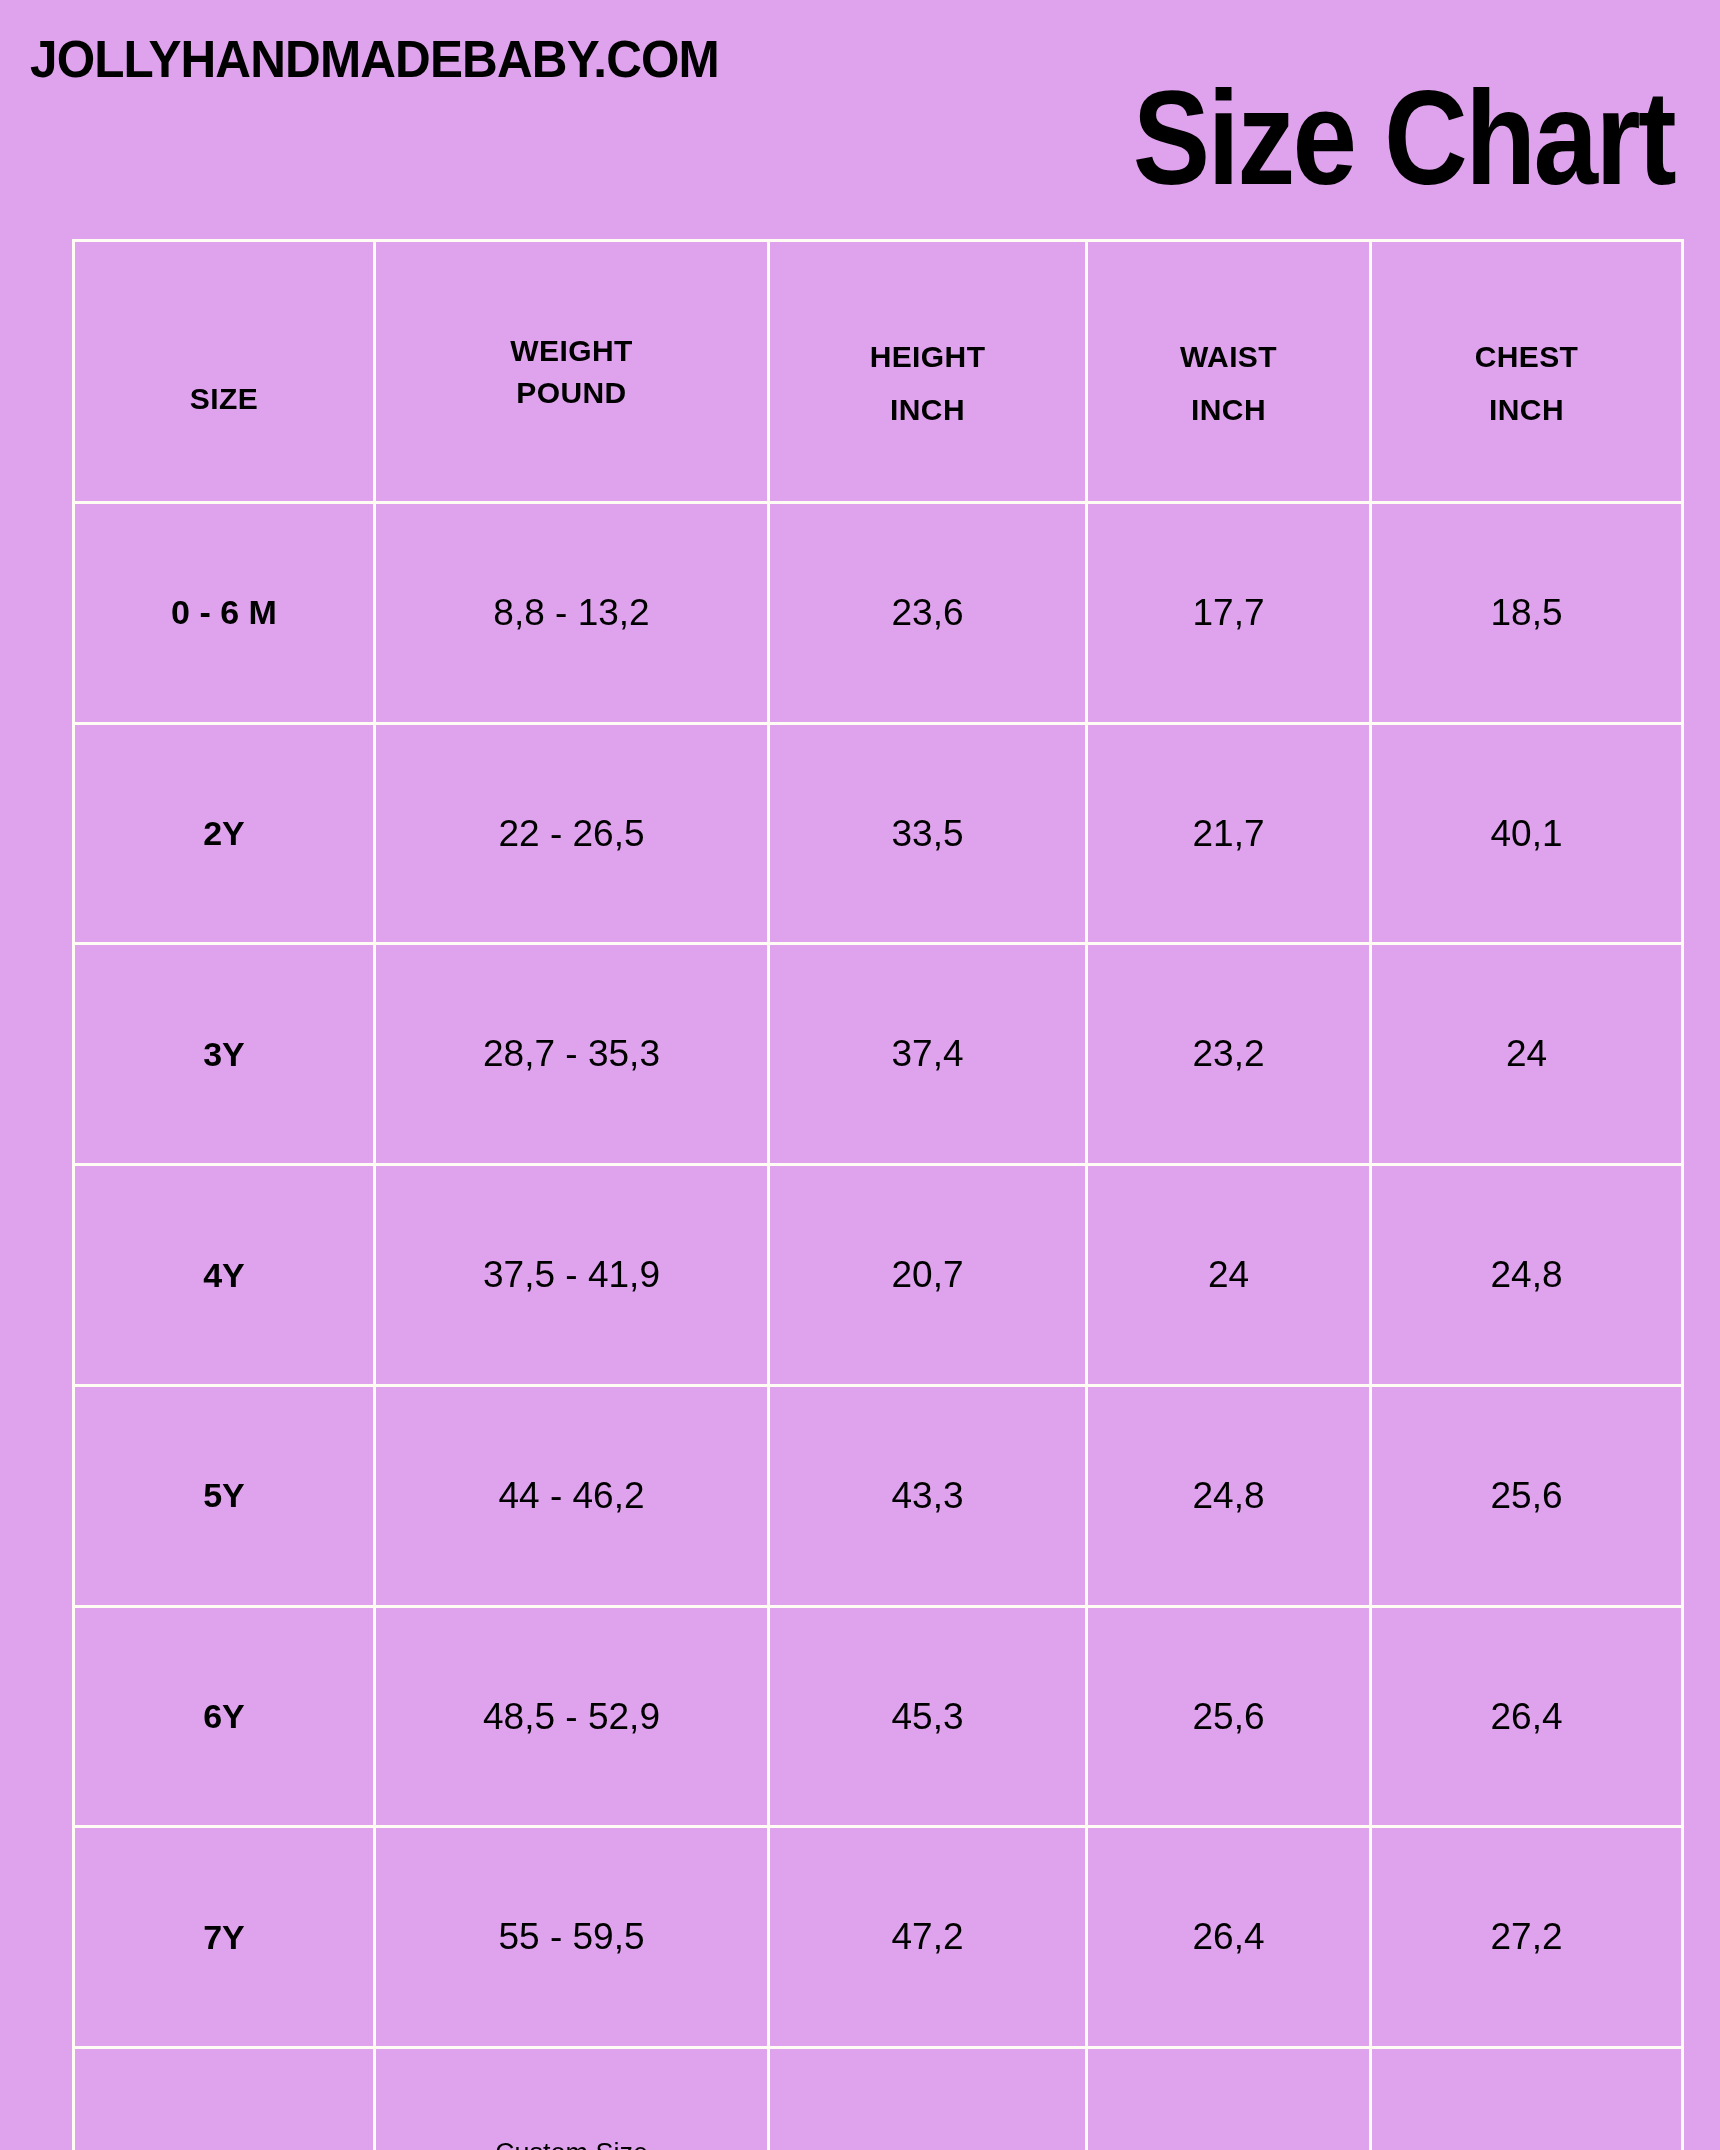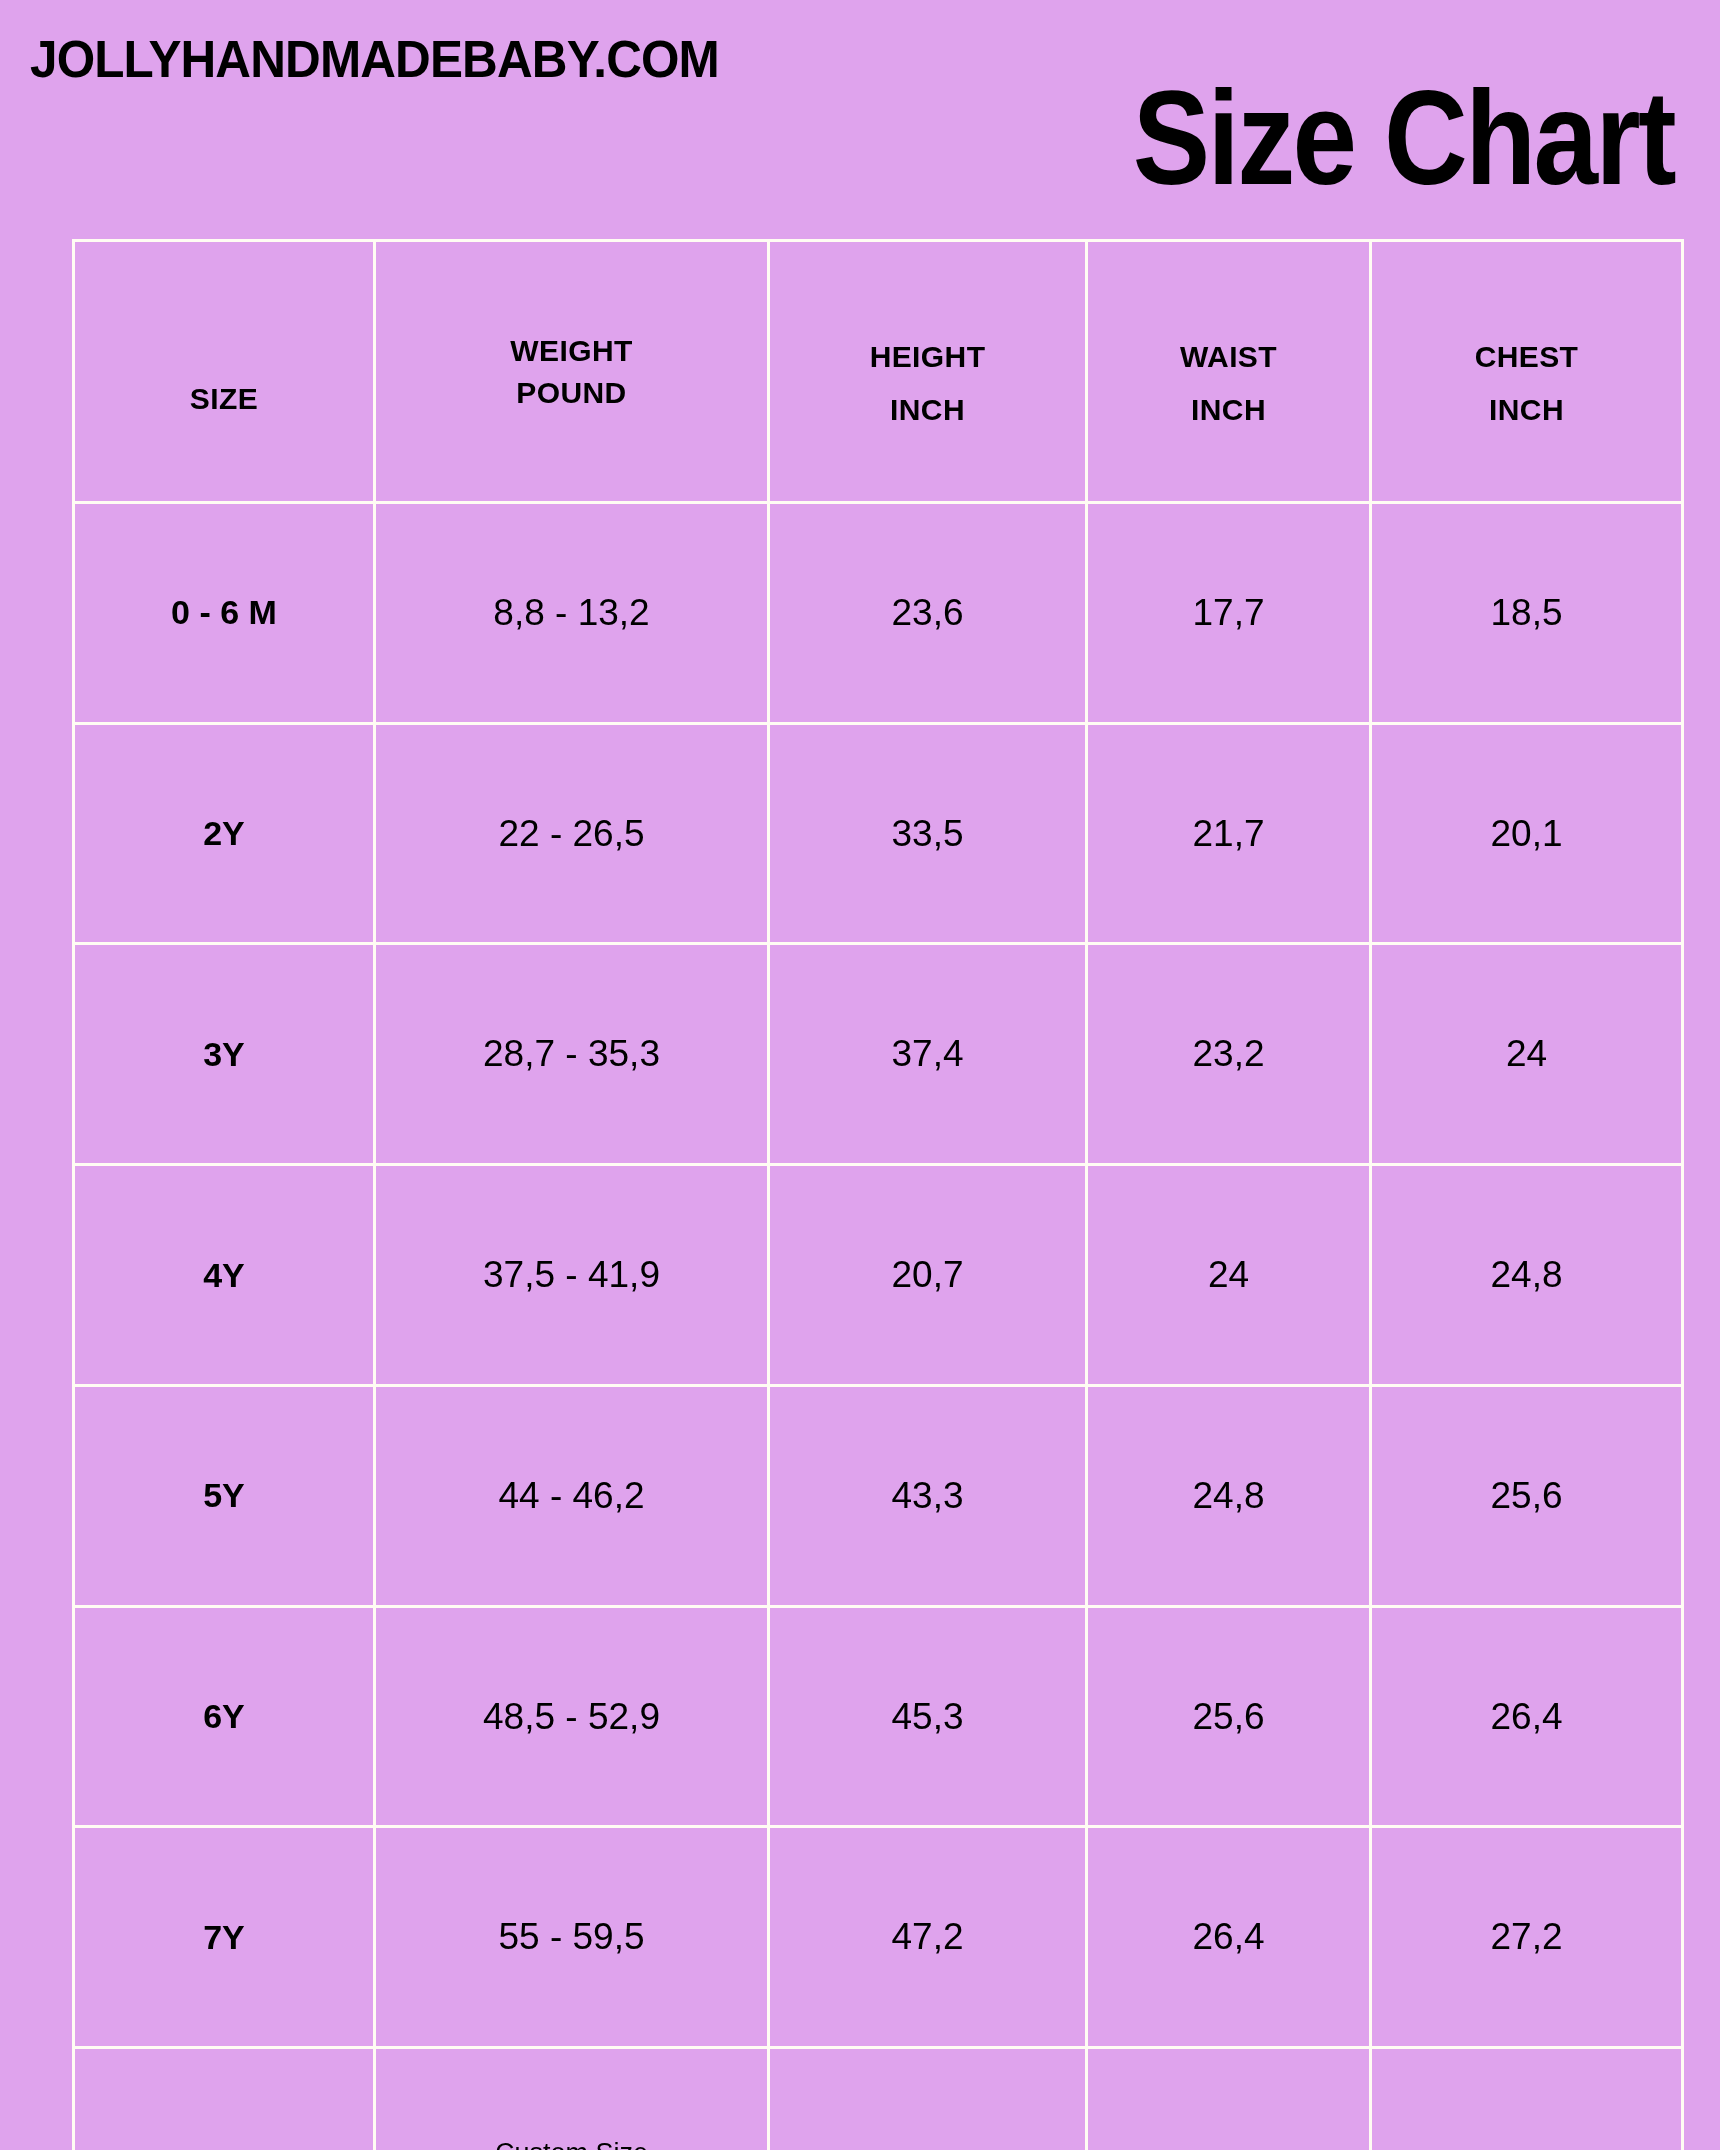--- a/index.html
+++ b/index.html
@@ -172,21 +172,21 @@
           <td class="cell-val">18,5</td>
         </tr>
 
 
 
         <tr class="data-row">
           <td class="cell-size">2Y</td>
           <td class="cell-val">22 - 26,5</td>
           <td class="cell-val">33,5</td>
           <td class="cell-val">21,7</td>
-          <td class="cell-val">20,1</td>
+          <td class="cell-val">40,1</td>
         </tr>
 
         <tr class="data-row">
           <td class="cell-size">3Y</td>
           <td class="cell-val">28,7 - 35,3</td>
           <td class="cell-val">37,4</td>
           <td class="cell-val">23,2</td>
           <td class="cell-val">24</td>
         </tr>
 

